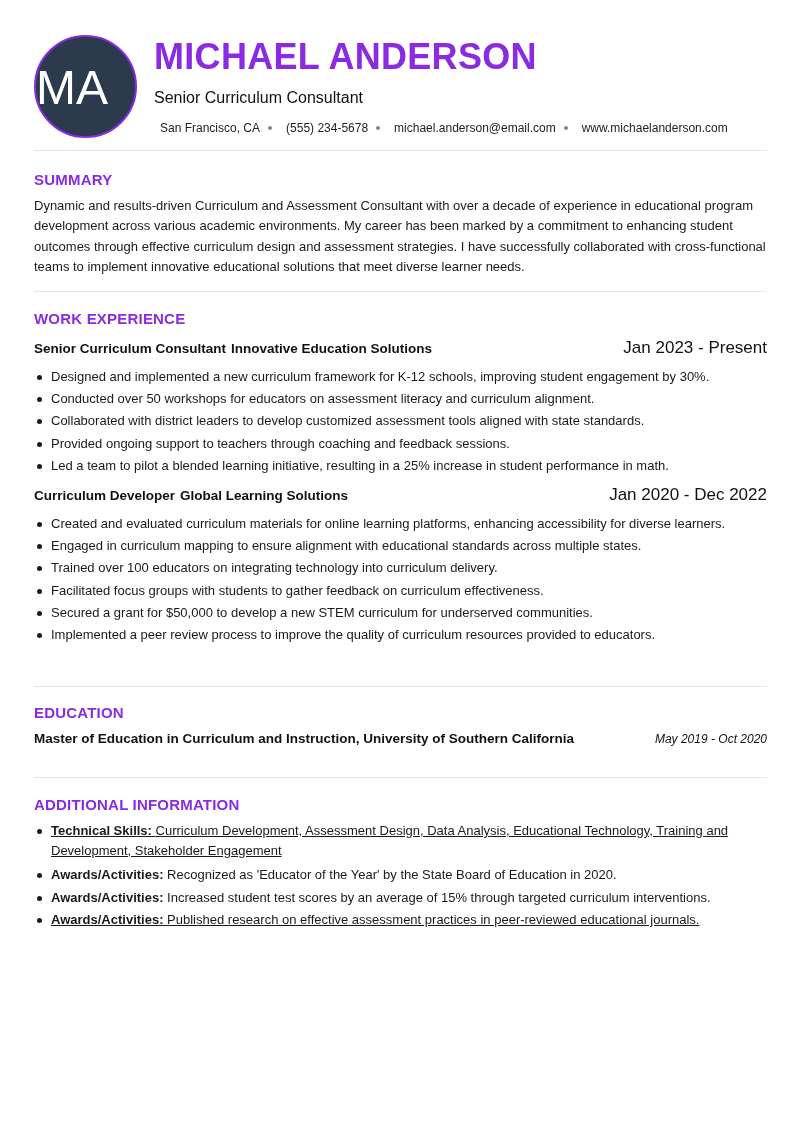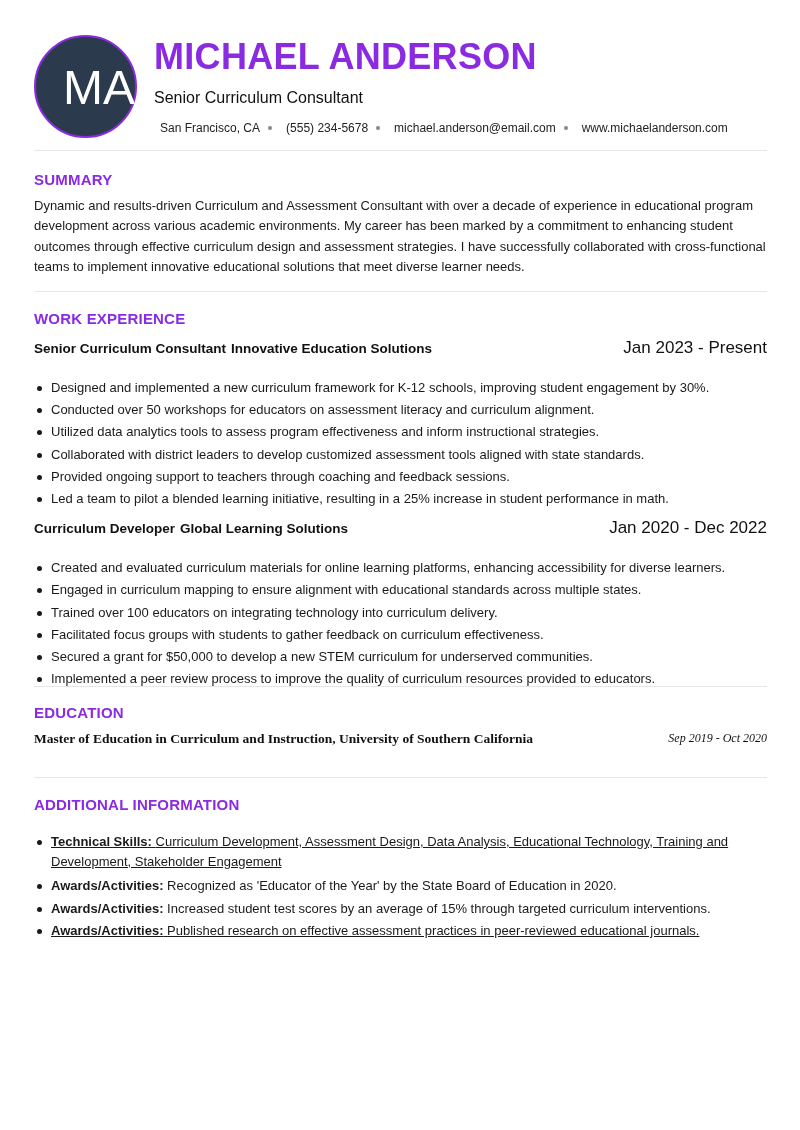--- a/index.html
+++ b/index.html
@@ -11,21 +11,21 @@
       overflow: hidden;
     }
     .page { position: absolute; left: 34px; top: 0; width: 733px; }
 
     
     .header { position: relative; height: 151px; border-bottom: 1px solid #e6e6e6; }
     .avatar {
       position: absolute; left: 0; top: 35px;
       width: 103px; height: 103px; border-radius: 50%;
       background: #2b3a4d; border: 2.5px solid #8a2be2;
-      display: flex; align-items: center; justify-content: flex-end;
+      display: flex; align-items: center; justify-content: flex-start;
     }
     .avatar span {
       color: #ffffff; font-size: 48px; font-weight: 400; letter-spacing: 0px;
       font-family: "Liberation Sans", "DejaVu Sans", sans-serif;
       margin-top: 2px;
     }
     .name {
       position: absolute; left: 120px; top: 36px;
       font-size: 36px; font-weight: 700; color: #8a2be2; letter-spacing: 0.3px;
       white-space: nowrap;
@@ -53,32 +53,32 @@
     .summary .section-title { margin-bottom: 8px; }
     .summary p { font-size: 13px; line-height: 20.3px; color: #1a1a1a; }
 
     .work { padding-top: 18px; height: 395px; }
     .work .section-title { margin-bottom: 11px; }
     .job { margin-bottom: 8px; }
     .job-head { display: flex; justify-content: space-between; align-items: baseline; height: 20px; gap: 40px; }
     .job-title { font-size: 13.5px; font-weight: 700; color: #111; }
     .job-title .company { margin-left: 5px; }
     .job-date { font-size: 17px; color: #111; }
-    ul.bullets { list-style: none; margin-top: 19px; }
+    ul.bullets { list-style: none; margin-top: 8px; }
     ul.bullets li {
       position: relative; padding-left: 17px; font-size: 13px; line-height: 22.2px; color: #1a1a1a;
     }
     ul.bullets li::before {
       content: ""; position: absolute; left: 3px; top: 9px;
       width: 5px; height: 5px; border-radius: 50%; background: #1a1a1a;
     }
 
     .education { padding-top: 17px; height: 91px; }
     .education .section-title { margin-bottom: 10px; }
-    .edu-row { display: flex; justify-content: space-between; align-items: flex-start; font-family: Liberation Serif, serif; }
+    .edu-row { display: flex; justify-content: space-between; align-items: flex-end; }
     .edu-degree { font-size: 13.5px; font-weight: 700; color: #111; }
     .edu-date { font-size: 12px; font-style: italic; color: #111; }
 
     .additional { padding-top: 18px; border-bottom: none; }
     .additional .section-title { margin-bottom: 8px; }
     .additional ul.bullets li { line-height: 19.5px; margin-bottom: 3px; }
     .additional ul.bullets li::before { top: 8px; }
     .additional ul.bullets li.tight { margin-bottom: 5px; text-decoration: underline; }
     .additional b { font-weight: 700; }
   </style>
@@ -115,21 +115,20 @@
     <div class="job">
       <div class="job-head">
         <div class="job-title">
           <span>Senior Curriculum Consultant</span><span class="company">Innovative Education Solutions</span>
         </div>
         <div class="job-date">Jan 2023 - Present</div>
       </div>
       <ul class="bullets">
         <li>Designed and implemented a new curriculum framework for K-12 schools, improving student engagement by 30%.</li>
         <li>Conducted over 50 workshops for educators on assessment literacy and curriculum alignment.</li>
-        <li>Utilized data analytics tools to assess program effectiveness and inform instructional strategies.</li>
         <li>Collaborated with district leaders to develop customized assessment tools aligned with state standards.</li>
         <li>Provided ongoing support to teachers through coaching and feedback sessions.</li>
         <li>Led a team to pilot a blended learning initiative, resulting in a 25% increase in student performance in math.</li>
       </ul>
     </div>
 
     <div class="job">
       <div class="job-head">
         <div class="job-title">
           <span>Curriculum Developer</span><span class="company">Global Learning Solutions</span>
@@ -144,21 +143,21 @@
         <li>Secured a grant for $50,000 to develop a new STEM curriculum for underserved communities.</li>
         <li>Implemented a peer review process to improve the quality of curriculum resources provided to educators.</li>
       </ul>
     </div>
   </div>
 
   <div class="section education">
     <div class="section-title">EDUCATION</div>
     <div class="edu-row">
       <div class="edu-degree">Master of Education in Curriculum and Instruction, University of Southern California</div>
-      <div class="edu-date">Sep 2019 - Oct 2020</div>
+      <div class="edu-date">May 2019 - Oct 2020</div>
     </div>
   </div>
 
   <div class="section additional">
     <div class="section-title">ADDITIONAL INFORMATION</div>
     <ul class="bullets">
       <li class="tight"><b>Technical Skills:</b> <span>Curriculum Development, Assessment Design, Data Analysis, Educational Technology, Training and Development, Stakeholder Engagement</span></li>
       <li><b>Awards/Activities:</b> <span>Recognized as 'Educator of the Year' by the State Board of Education in 2020.</span></li>
       <li><b>Awards/Activities:</b> <span>Increased student test scores by an average of 15% through targeted curriculum interventions.</span></li>
       <li class="tight"><b>Awards/Activities:</b> <span>Published research on effective assessment practices in peer-reviewed educational journals.</span></li>

